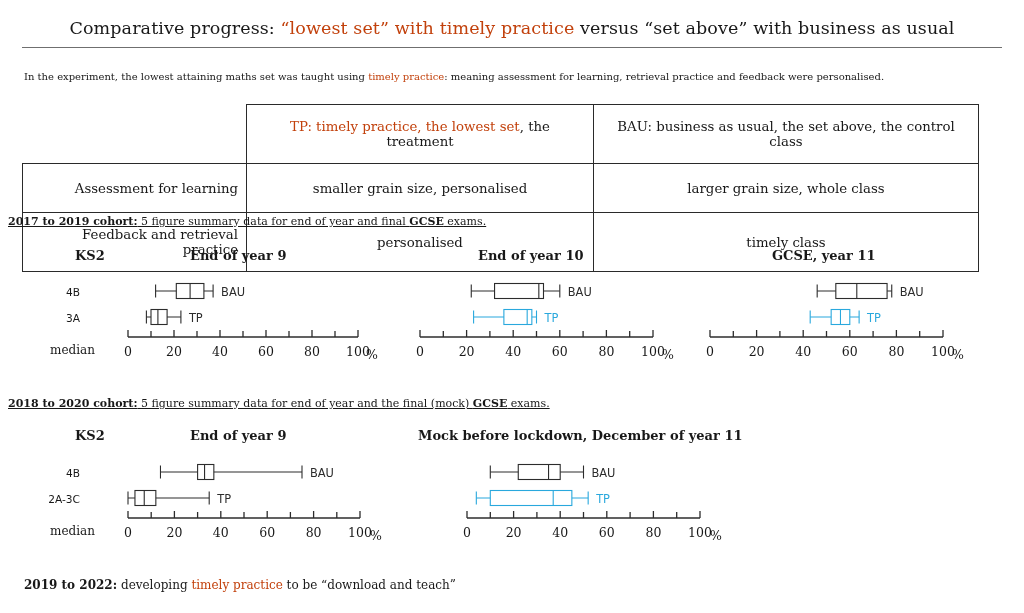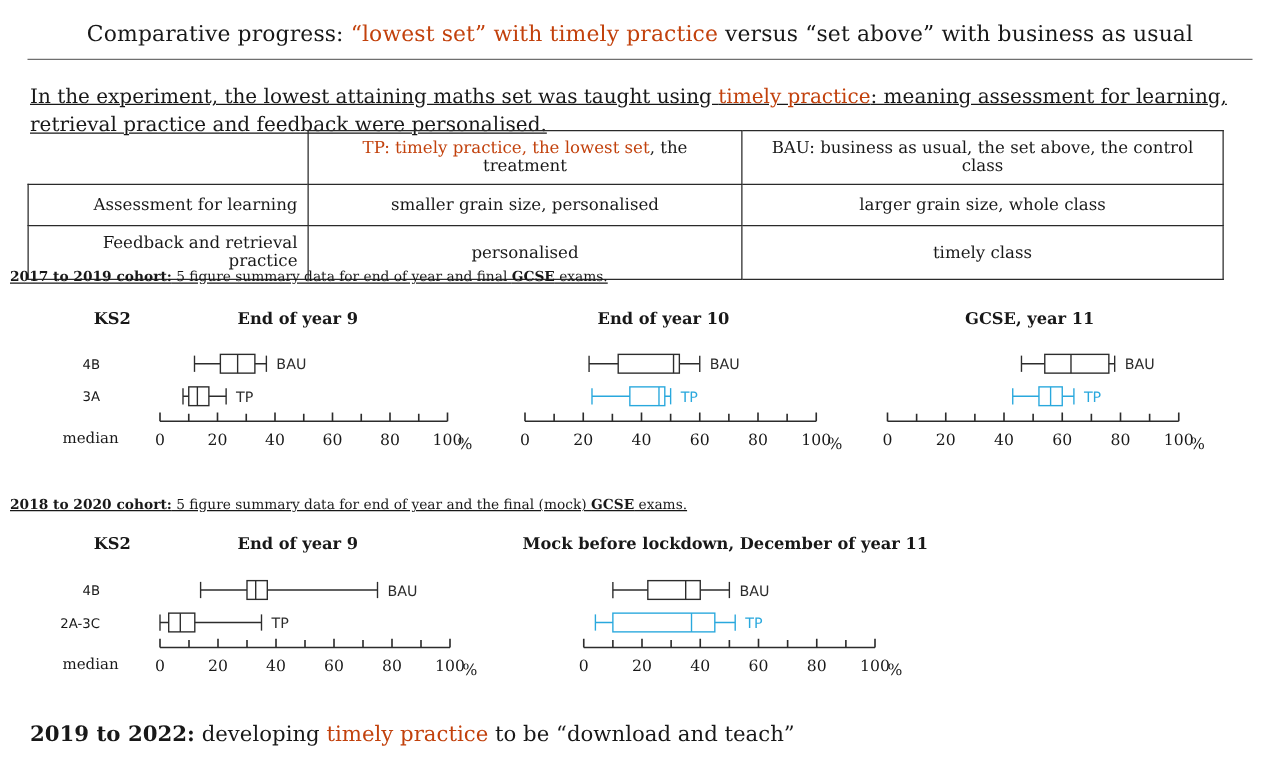--- a/index.html
+++ b/index.html
@@ -10,46 +10,46 @@
   }
   .page{position:relative;width:1024px;height:613px;}
 
   
   .title-wrap{position:absolute;left:0;top:18px;width:1024px;text-align:center;}
   .title{font-size:17.5px;letter-spacing:.1px;white-space:nowrap;}
   .accent{color:#c2410c;}
   .rule{position:absolute;left:22px;top:47px;width:980px;height:1px;background:#6f6f6f;}
 
   
-  .intro{position:absolute;left:24px;top:66px;width:958px;font-size:16px;line-height:22.5px;text-decoration:underline;}
+  .intro{position:absolute;left:24px;top:66px;width:958px;font-size:10px;line-height:22.5px;}
 
   
   .tbl{position:absolute;left:22px;top:104px;border-collapse:collapse;font-size:13.3px;}
-  .tbl td{border:1px solid #2a2a2a;padding:6px 8px;height:20px;vertical-align:middle;}
+  .tbl td{border:1px solid #2a2a2a;padding:14px 8px;height:20px;vertical-align:middle;}
   .tbl .c-blank{border:none;width:205px;}
   .tbl .c-head-tp{width:330px;text-align:center;}
   .tbl .c-head-bau{width:368px;text-align:center;}
   .tbl .c-lbl{width:205px;text-align:right;padding-left:10px;}
   .tbl .c-mid{text-align:center;}
   .tbl .c-right{text-align:center;}
 
   
   .cohort{position:absolute;left:8px;font-size:11px;text-decoration:underline;}
   .cohort b{font-weight:bold;}
   .colhead{position:absolute;font-weight:bold;font-size:13px;}
 
   
   .chart{position:absolute;}
   .rowlabel{position:absolute;font-size:10.6px;text-align:right;font-family:"DejaVu Sans",sans-serif;}
   .medlabel{position:absolute;font-size:12px;}
   .pct{position:absolute;font-size:12.5px;}
   svg{display:block;overflow:visible;}
 
   
-  .footer{position:absolute;left:24px;top:578px;font-size:17px;}
+  .footer{position:absolute;left:24px;top:578px;font-size:12px;}
 </style>
 </head>
 <body>
 
 <div class="page">
 
   <div class="title-wrap">
     <span class="title">
       <span>Comparative progress:</span>
       <span class="accent">“lowest set” with timely practice</span>

